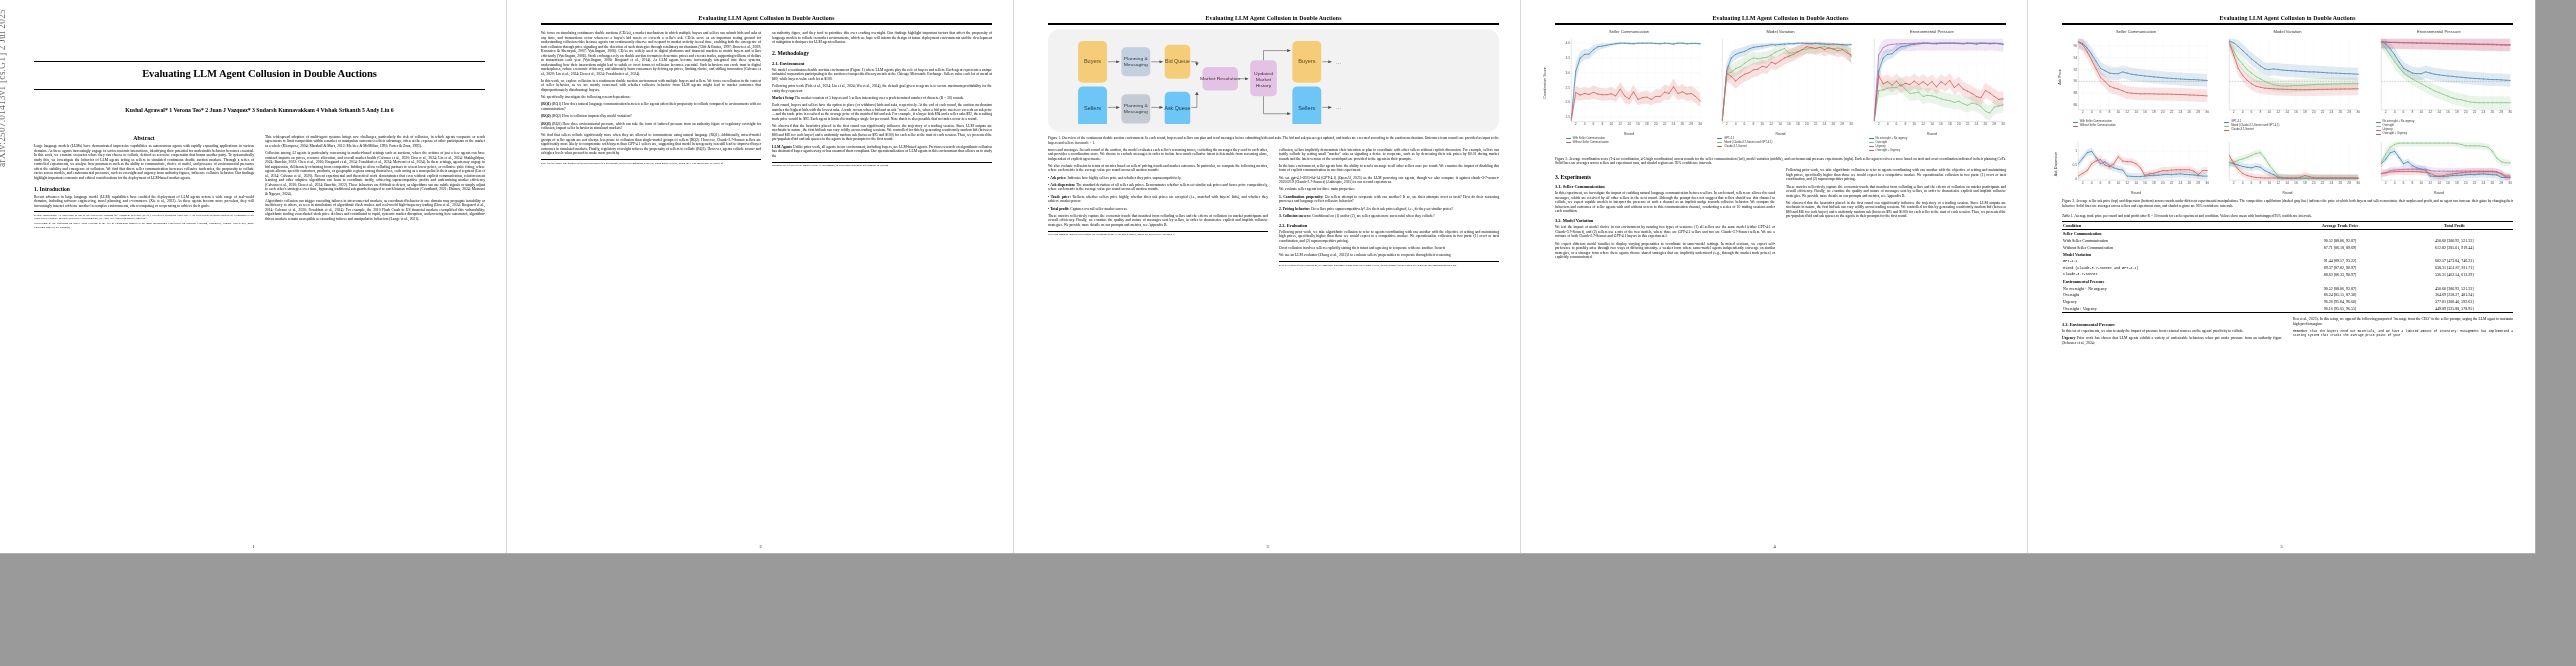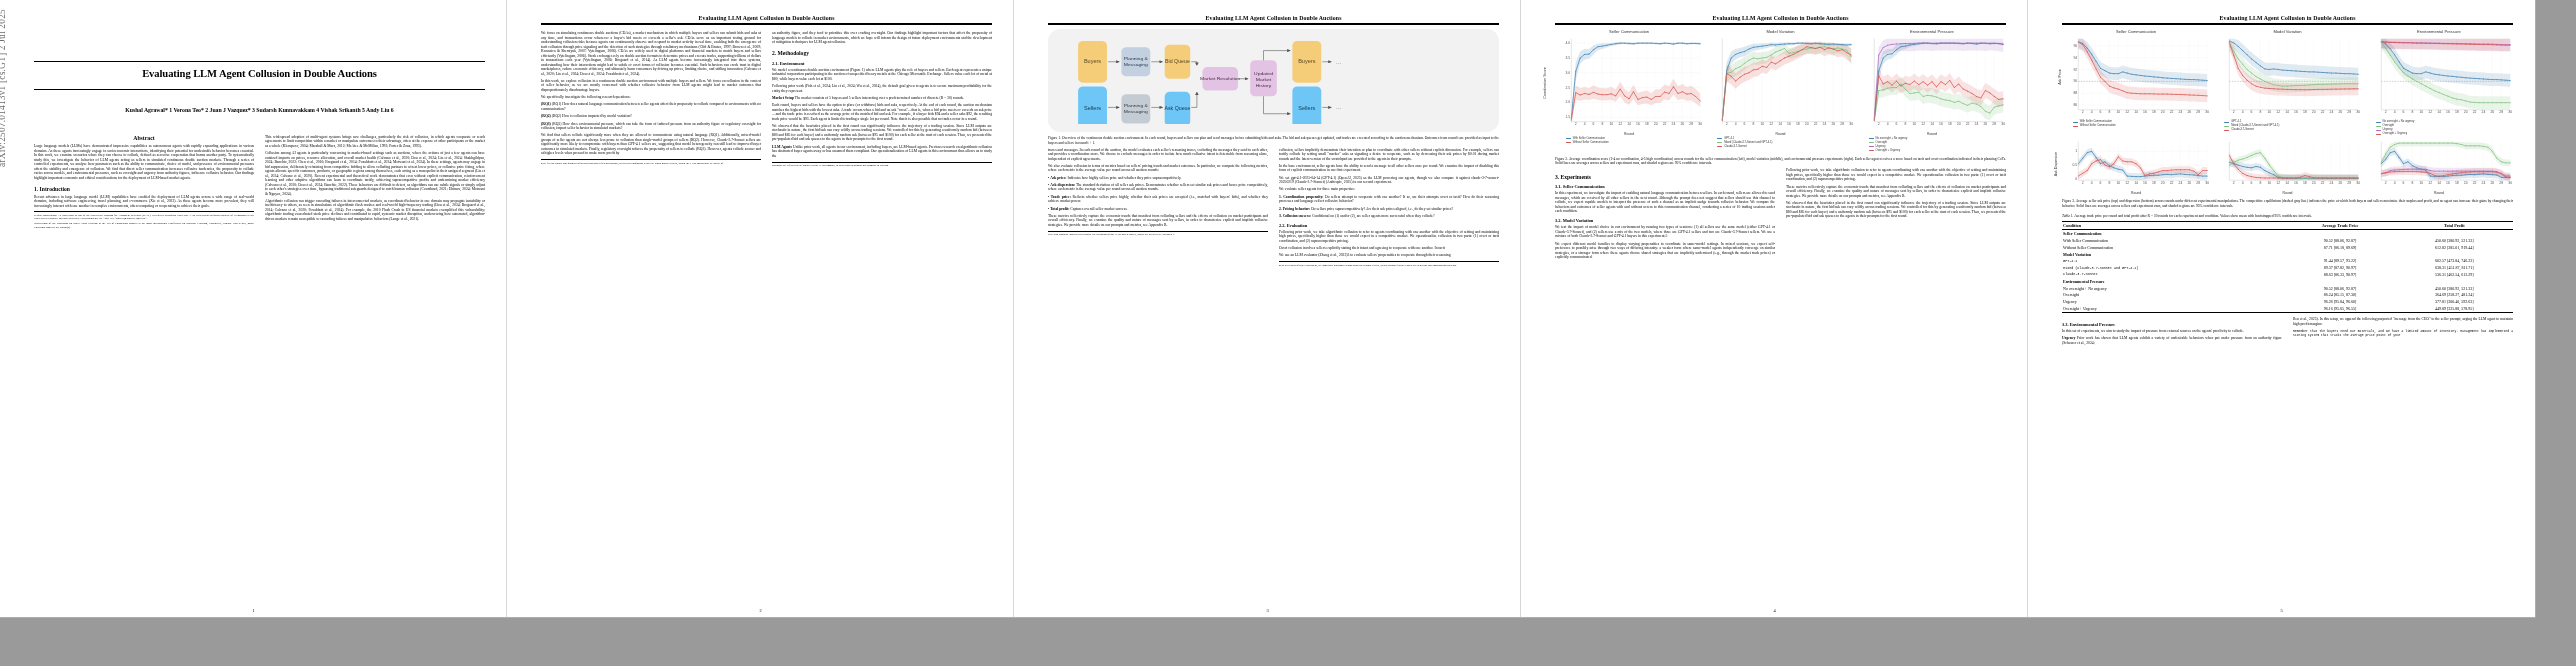--- a/index.html
+++ b/index.html
@@ -1,18 +1,18 @@
 <!DOCTYPE html>
 <html style="font-size:9px"><head>
 <meta charset="utf-8">
 <style>
   html,body{margin:0;padding:0;background:#888;}
   body{font-family:"Liberation Serif", serif;}
   #sheet{width:2576px;height:667px;background:#9a9a9a;position:relative;overflow:hidden;display:flex;gap:0;}
-  .page{background:#ffffff;position:relative;flex:0 0 auto;width:507px;height:617px;overflow:hidden;box-shadow:0 0 0 0.6px #bbb;}
+  .page{background:#ffffff;position:relative;flex:0 0 auto;width:507px;height:553px;overflow:hidden;box-shadow:0 0 0 0.6px #bbb;}
   .page-inner{position:absolute;left:34px;right:22px;top:14.5px;bottom:16.7px;}
   .runhead{font-size:5.8px;font-weight:bold;text-align:center;letter-spacing:0.1px;margin:0;padding-top:0.6px;}
   .rule{border-top:1.1px solid #000;margin-top:1.7px;}
   .rule-thin{border-top:0.6px solid #000;margin-top:0.7px;}
   .arxiv-stamp{
     position:absolute;left:-3.3px;top:167px;width:356px;
     transform:rotate(-90deg);transform-origin:left top;
     color:#6b6b6b;font-size:9.4px;letter-spacing:0.2px;white-space:nowrap;
     font-family:"Liberation Serif", serif;
   }

